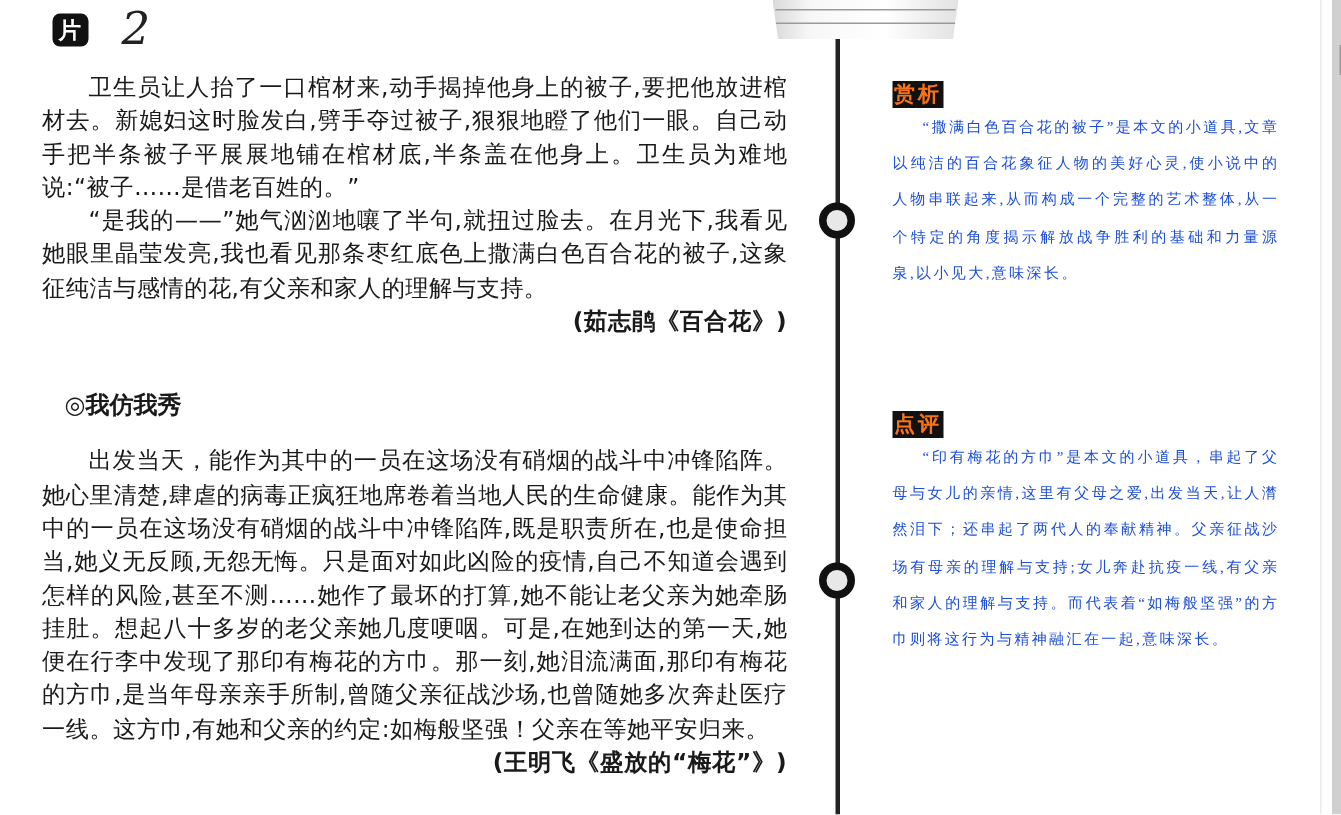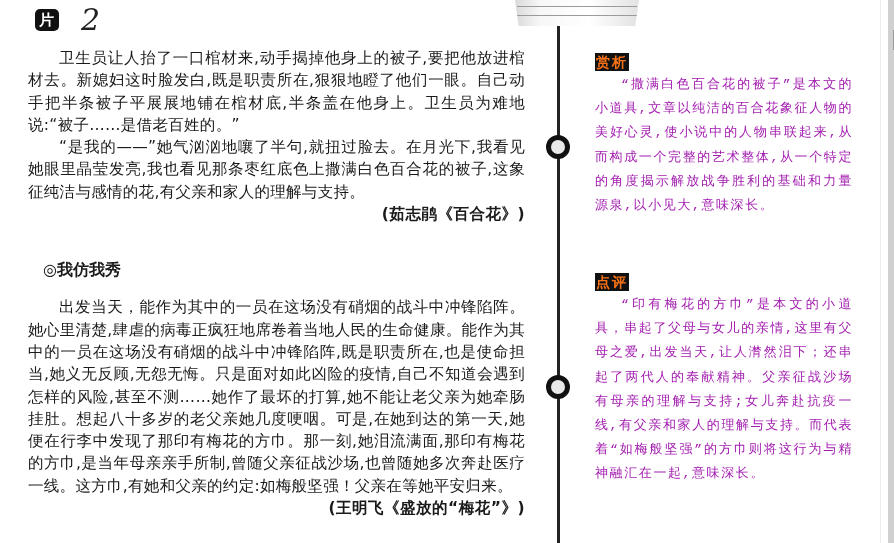--- a/index.html
+++ b/index.html
@@ -53,23 +53,23 @@
     .sec-head { font-weight: bold; font-size: 16px; line-height: 22px; margin: 15px; }
     .sec-head .mark { font-weight: normal; }
 
     
     .right { position: absolute; left: 595px; width: 258px; }
     .tag {
       display: inline-block; background: #111; color: #f97316; font-size: 14px;
       line-height: 18px; padding: 0 1px; font-weight: bold; letter-spacing: 2px;
     }
     .rpara {
-      font-family: Liberation Mono, monospace;
-      font-size: 13px; line-height: 24.2px; margin: 2px 0 0 0;
-      text-indent: 2em; letter-spacing: 1.6px; text-align: justify; color: #a21caf;
+      font-family: Liberation Serif, serif;
+      font-size: 10px; line-height: 24.2px; margin: 2px 0 0 0;
+      text-indent: 2em; letter-spacing: 1.6px; text-align: justify; color: #1d4ed8;
     }
 
     
     .scroll-track { position: absolute; left: 888px; top: 0; width: 6px; height: 543px; background: #d0d0d0; }
     .scroll-thumb { position: absolute; left: 893px; top: 30px; width: 1px; height: 20px; background: #999; }
     .scroll-line { position: absolute; left: 880px; top: 0; width: 1px; height: 543px; background: #ececec; }
   </style>
 </head>
 <body>
 
@@ -79,21 +79,21 @@
     <div class="ln" style="top:6px"></div>
     <div class="ln" style="top:15px"></div>
   </div>
 
   <div class="badge-wrap">
     <div class="badge">片段</div>
     <div class="badge-num">2</div>
   </div>
 
   <div class="left">
-    <p class="para">卫生员让人抬了一口棺材来,动手揭掉他身上的被子,要把他放进棺材去。新媳妇这时脸发白,既是职责所在,狠狠地瞪了他们一眼。自己动手把半条被子平展展地铺在棺材底,半条盖在他身上。卫生员为难地说:“被子……是借老百姓的。”</p>
+    <p class="para">卫生员让人抬了一口棺材来,动手揭掉他身上的被子,要把他放进棺材去。新媳妇这时脸发白,劈手夺过被子,狠狠地瞪了他们一眼。自己动手把半条被子平展展地铺在棺材底,半条盖在他身上。卫生员为难地说:“被子……是借老百姓的。”</p>
     <p class="para">“是我的——”她气汹汹地嚷了半句,就扭过脸去。在月光下,我看见她眼里晶莹发亮,我也看见那条枣红底色上撒满白色百合花的被子,这象征纯洁与感情的花,有父亲和家人的理解与支持。</p>
     <p class="cite">(茹志鹃《百合花》)</p>
 
     <div style="height:19px"></div>
 
     <p class="sec-head">
       <span class="mark">◎</span><span>我仿我秀</span>
     </p>
     <p class="para">出发当天，能作为其中的一员在这场没有硝烟的战斗中冲锋陷阵。她心里清楚,肆虐的病毒正疯狂地席卷着当地人民的生命健康。能作为其中的一员在这场没有硝烟的战斗中冲锋陷阵,既是职责所在,也是使命担当,她义无反顾,无怨无悔。只是面对如此凶险的疫情,自己不知道会遇到怎样的风险,甚至不测……她作了最坏的打算,她不能让老父亲为她牵肠挂肚。想起八十多岁的老父亲她几度哽咽。可是,在她到达的第一天,她便在行李中发现了那印有梅花的方巾。那一刻,她泪流满面,那印有梅花的方巾,是当年母亲亲手所制,曾随父亲征战沙场,也曾随她多次奔赴医疗一线。这方巾,有她和父亲的约定:如梅般坚强！父亲在等她平安归来。</p>
     <p class="cite">(王明飞《盛放的“梅花”》)</p>

